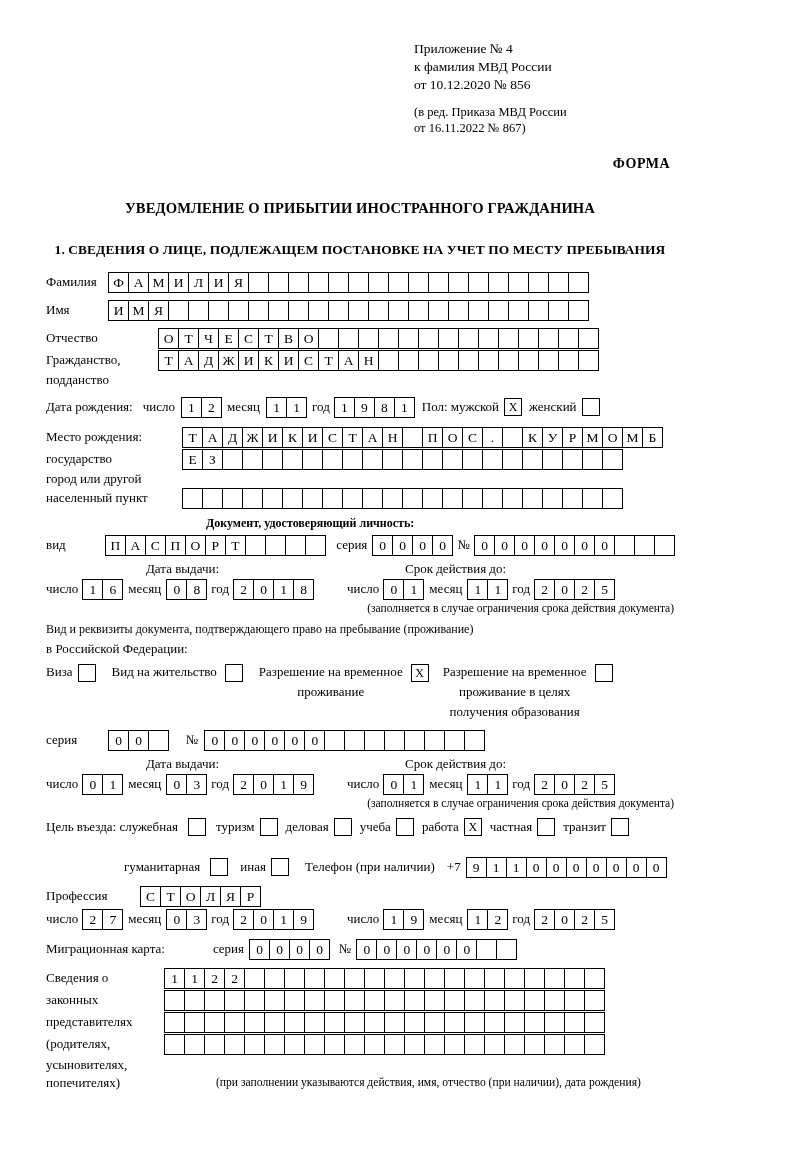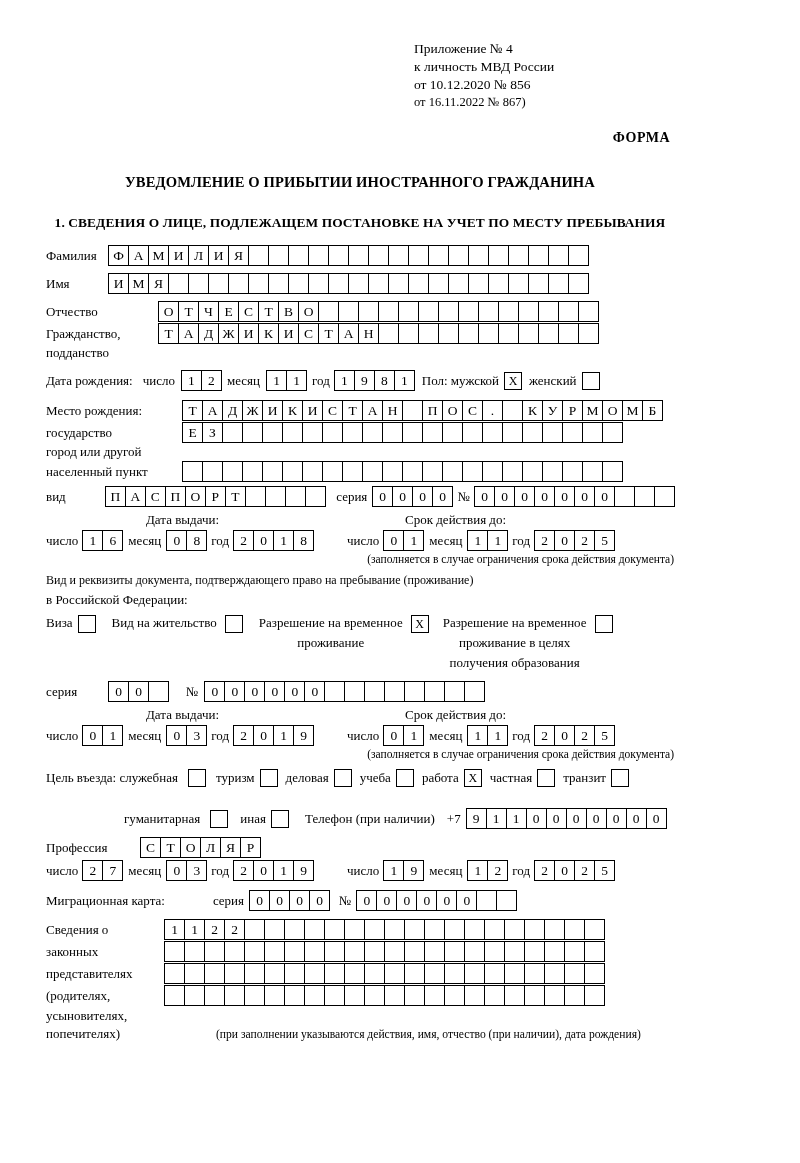--- a/index.html
+++ b/index.html
@@ -94,22 +94,23 @@
   .center-note{text-align:center;font-size:12px;font-weight:bold;}
   .small{font-size:11.6px;}
 </style>
 </head>
 <body>
 
 <div class="page">
 
   <div class="hdr">
     <div>Приложение № 4</div>
-    <div>к личность МВД России</div>
+    <div>к фамилия МВД России</div>
     <div>от 10.12.2020 № 856</div>
+    <div class="sub">(в ред. Приказа МВД России</div>
     <div class="sub" style="margin-top:0">от 16.11.2022 № 867)</div>
   </div>
 
   <div class="forma">ФОРМА</div>
 
   <div class="title">
     <div>УВЕДОМЛЕНИЕ О ПРИБЫТИИ ИНОСТРАННОГО ГРАЖДАНИНА</div>
   </div>
 
   <div class="section1">1. СВЕДЕНИЯ О ЛИЦЕ, ПОДЛЕЖАЩЕМ ПОСТАНОВКЕ НА УЧЕТ ПО МЕСТУ ПРЕБЫВАНИЯ</div>
@@ -343,20 +344,23 @@
           <span class="bx"></span>
           <span class="bx"></span>
           <span class="bx"></span>
           <span class="bx"></span>
           <span class="bx"></span>
           <span class="bx"></span>
           <span class="bx"></span>
           <span class="bx"></span>
         </span>
       </div>
+      <div class="row" style="margin-top:7px;justify-content:flex-start">
+        <span style="margin-left:160px" class="center-note">Документ, удостоверяющий личность:</span>
+      </div>
       <div class="row" style="margin-top:4px">
         <span style="width:62px;display:inline-block"><span class="lbl ">вид</span></span>
         <span class="boxes">
           <span class="bx">П</span>
           <span class="bx">А</span>
           <span class="bx">С</span>
           <span class="bx">П</span>
           <span class="bx">О</span>
           <span class="bx">Р</span>
           <span class="bx">Т</span>

